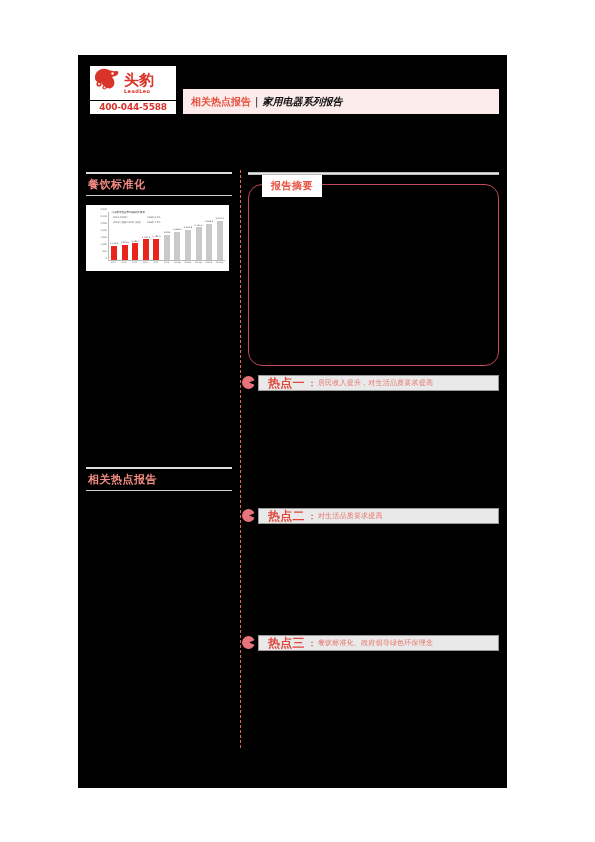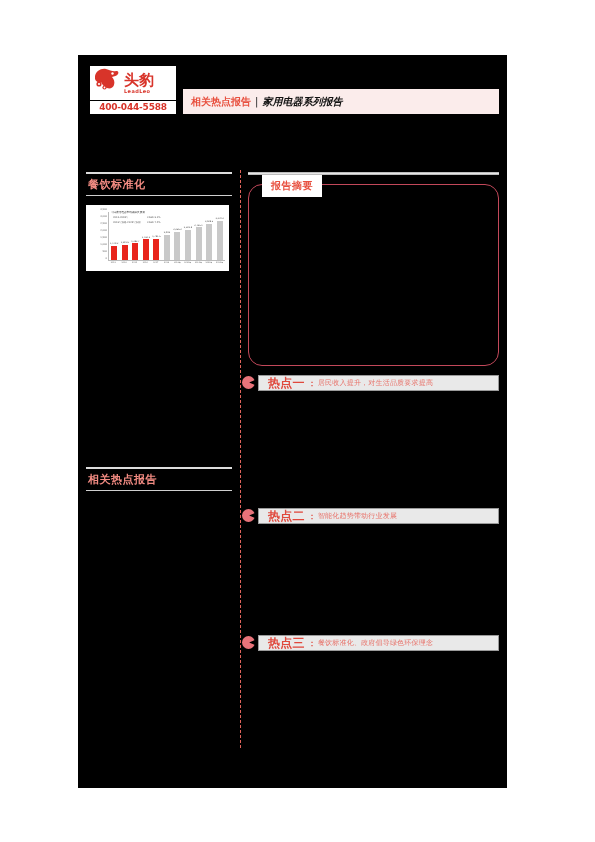--- a/index.html
+++ b/index.html
@@ -509,21 +509,21 @@
     <span class="hot-colon">：</span>
     <span class="hot-text">居民收入提升，对生活品质要求提高</span>
   </div>
 </div>
 
 <div class="hot-row" style="top:508px;">
   <div class="hot-bullet"></div>
   <div class="hot-bar">
     <span class="hot-label">热点二</span>
     <span class="hot-colon">：</span>
-    <span class="hot-text">智能化趋势带动行业发展</span>
+    <span class="hot-text">对生活品质要求提高</span>
   </div>
 </div>
 
 <div class="hot-row" style="top:635px;">
   <div class="hot-bullet"></div>
   <div class="hot-bar">
     <span class="hot-label">热点三</span>
     <span class="hot-colon">：</span>
     <span class="hot-text">餐饮标准化、政府倡导绿色环保理念</span>
   </div>

